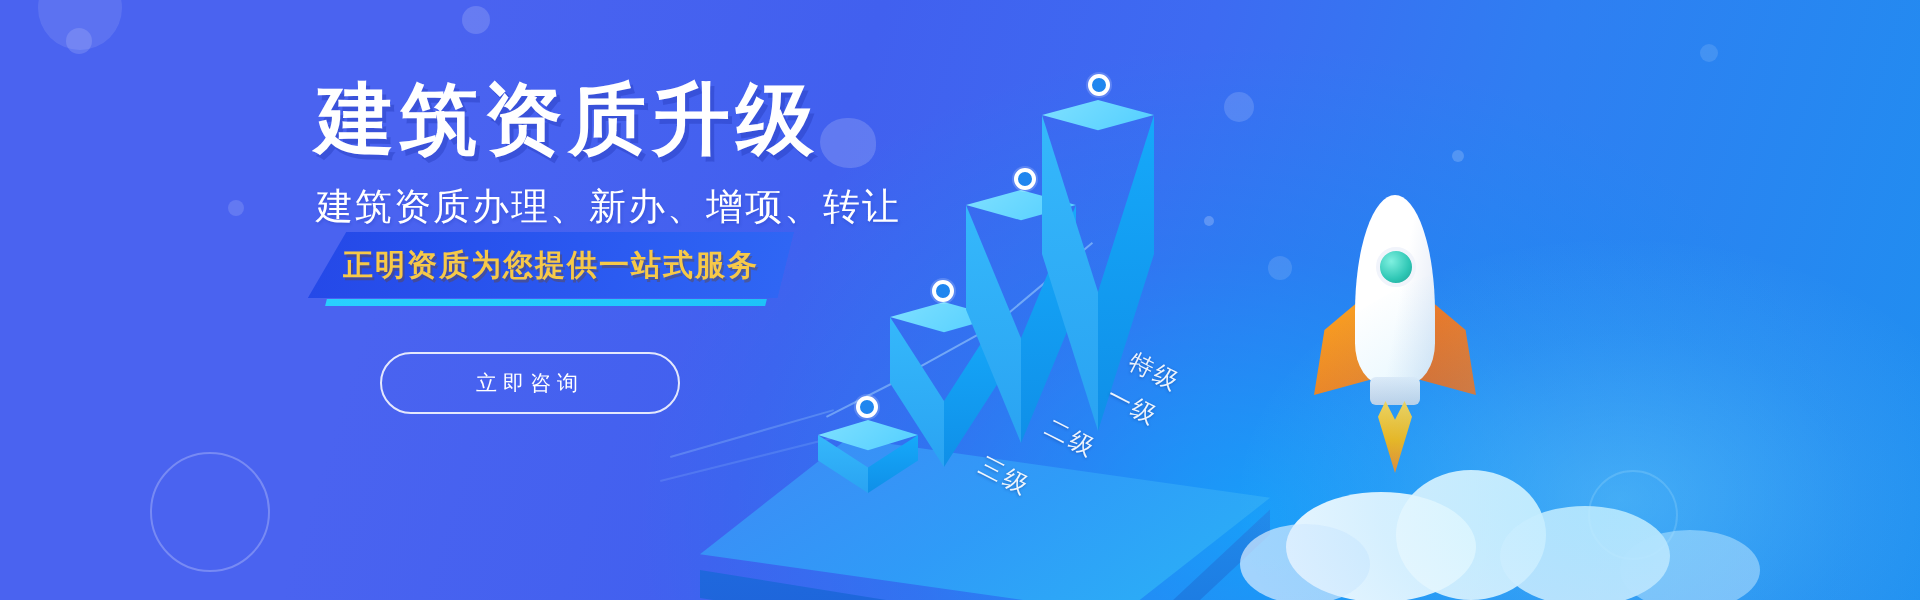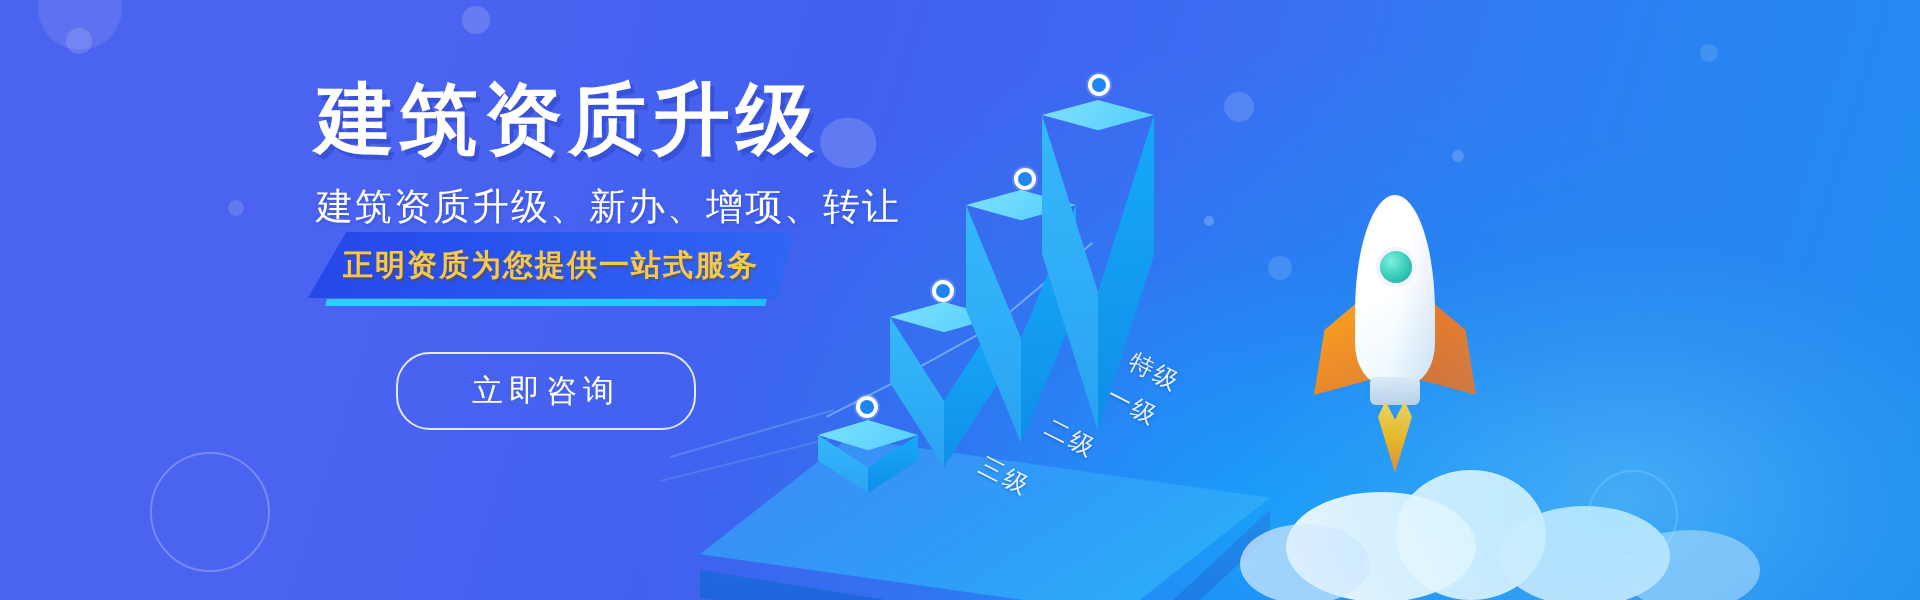--- a/index.html
+++ b/index.html
@@ -52,26 +52,26 @@
     position:absolute; inset:0;
     display:flex; align-items:center; justify-content:center;
     font-size:30px; font-weight:bold; letter-spacing:2px;
     color:#f7c948;
     text-shadow: 2px 3px 0 rgba(120,70,10,0.35);
     white-space:nowrap;
   }
 
   
   .cta {
-    position:absolute; left:396px; top:352px;
-    width:300px; height:78px; border-radius:34px;
+    position:absolute; left:380px; top:352px;
+    width:300px; height:62px; border-radius:34px;
     border:2px solid rgba(255,255,255,0.85);
     background:transparent; cursor:pointer;
     display:flex; align-items:center; justify-content:center;
-    color:#ffffff; font-size:31px; letter-spacing:6px;
+    color:#ffffff; font-size:21px; letter-spacing:6px;
   }
 
   
   .chart { position:absolute; left:640px; top:40px; width:700px; height:560px; }
 
   
   .platform-top {
     position:absolute; left:60px; top:398px; width:570px; height:176px;
     background:linear-gradient(150deg,#3f8cf6 0%, #2f9df8 50%, #2bb4f6 100%);
     clip-path: polygon(26% 0%, 100% 34%, 74% 100%, 0% 66%);
@@ -179,21 +179,21 @@
   <div class="blob" style="left:1224px; top:92px; width:30px; height:30px; background:rgba(255,255,255,0.15);"></div>
   <div class="blob" style="left:1268px; top:256px; width:24px; height:24px; background:rgba(255,255,255,0.13);"></div>
   <div class="blob" style="left:1204px; top:216px; width:10px; height:10px; background:rgba(255,255,255,0.22);"></div>
   <div class="blob" style="left:1700px; top:44px; width:18px; height:18px; background:rgba(255,255,255,0.12);"></div>
   <div class="blob" style="left:1452px; top:150px; width:12px; height:12px; background:rgba(255,255,255,0.18);"></div>
   <div class="ring" style="left:150px; top:452px; width:120px; height:120px;"></div>
   <div class="ring" style="left:1588px; top:470px; width:90px; height:90px; border-color:rgba(255,255,255,0.18);"></div>
 
   <div class="copy">
     <div class="headline">建筑资质升级</div>
-    <div class="subline">建筑资质升级、新办、增项、转让</div>
+    <div class="subline">建筑资质办理、新办、增项、转让</div>
   </div>
 
   <div class="strip-wrap">
     <div class="strip"></div>
     <div class="strip-text">正明资质为您提供一站式服务</div>
     <div class="strip-underline"></div>
   </div>
 
   <div class="cta">立即咨询</div>
 

